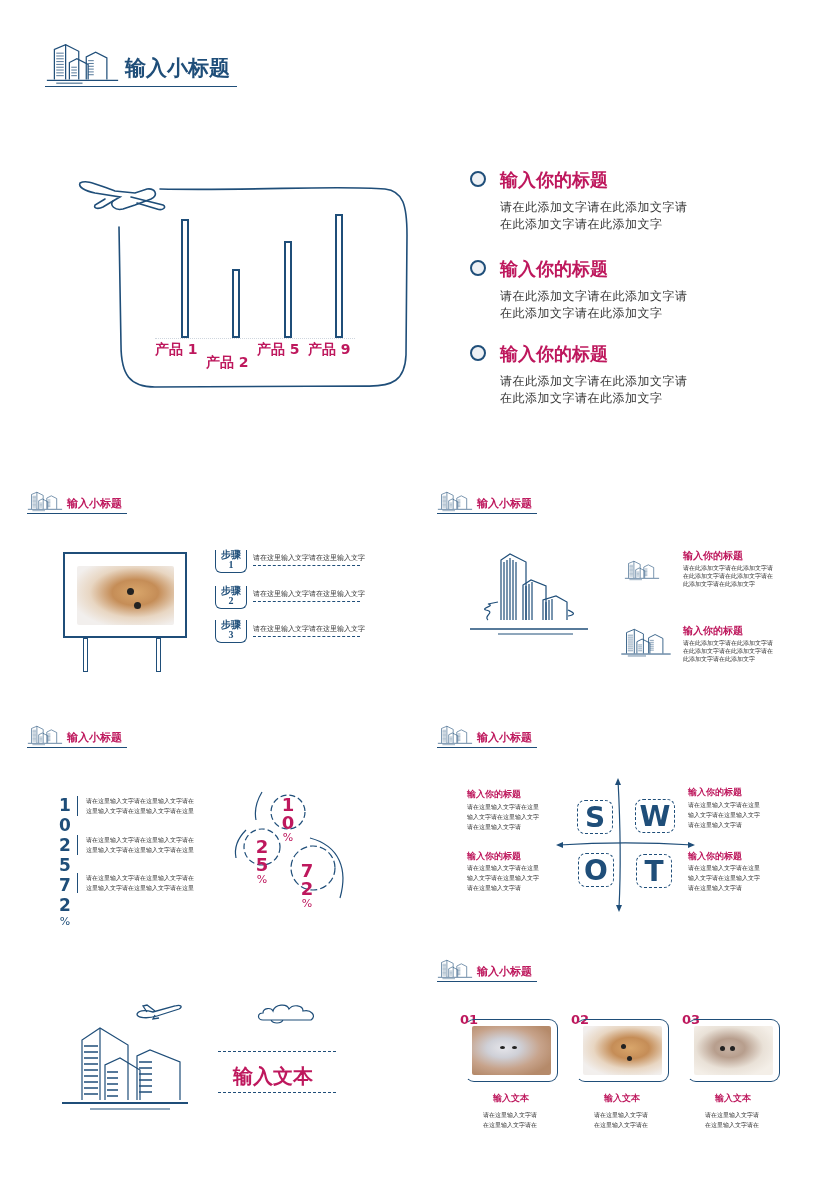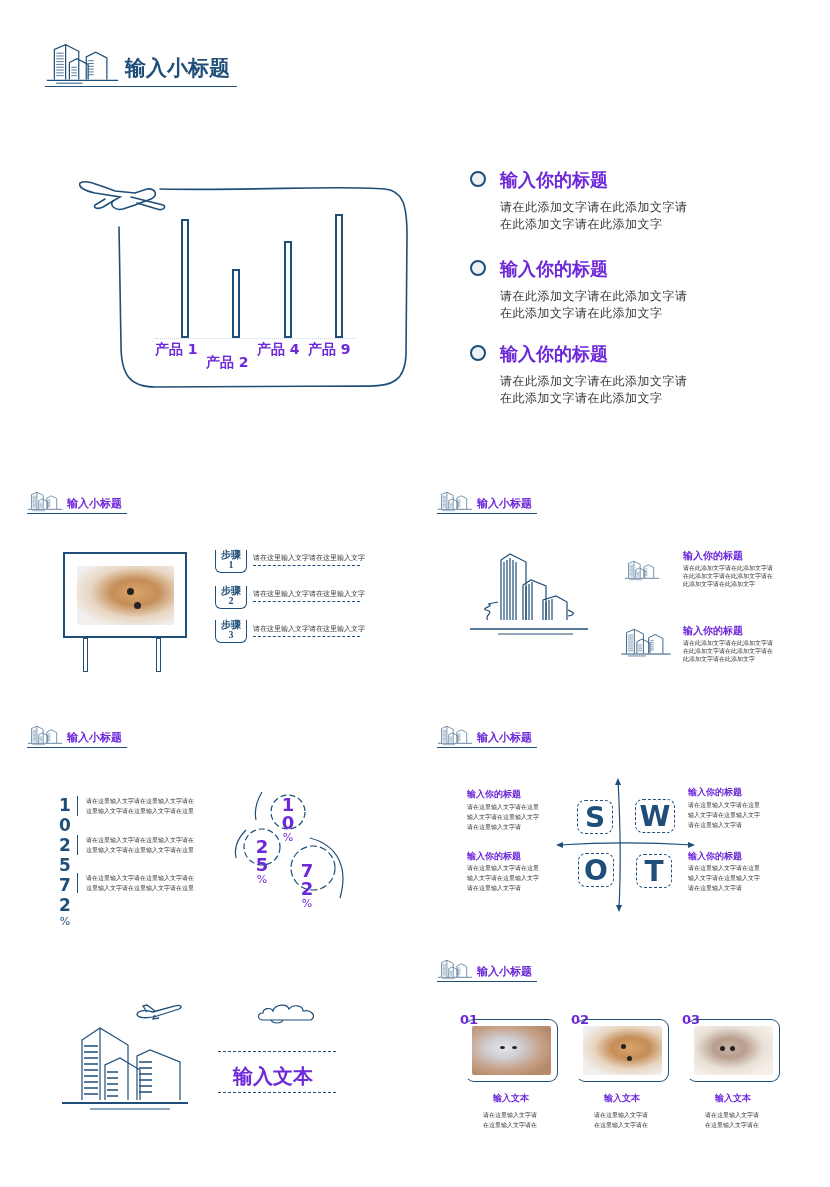--- a/index.html
+++ b/index.html
@@ -1,18 +1,18 @@
 <!DOCTYPE html>
 <html><head>
 <meta charset="utf-8">
 <style>
   html, body { margin: 0; padding: 0; background: #ffffff; }
   body { width: 830px; height: 1187px; position: relative; overflow: hidden; font-family: "DejaVu Sans", "Liberation Sans", sans-serif; color: #1f4e79; }
   .abs { position: absolute; }
-  .navy { color: #6d28d9; }
+  .navy { color: #be185d; }
   .bold { font-weight: bold; }
   .hand { font-family: "DejaVu Sans", sans-serif; color: #333; letter-spacing: 0.5px; }
   .title-bar { position: absolute; display: flex; align-items: flex-end; }
   .title-bar .t { font-weight: bold; color: #1f4e79; white-space: nowrap; }
   .cat-photo { position: absolute; overflow: hidden; border-radius: 2px; }
   .cat1 { background: radial-gradient(ellipse at 60% 45%, #d9a66b 0%, #c58d57 28%, #e8d6c2 55%, #f2efed 80%); }
   .cat2 { background: radial-gradient(ellipse at 40% 45%, #e5e5ea 0%, #cfd0d7 25%, #c7a38b 55%, #b58a6a 80%); }
   .cat3 { background: radial-gradient(ellipse at 45% 45%, #c7b3a5 0%, #b79e8d 25%, #e9e1d7 55%, #f4efe8 80%); }
   .eye { position: absolute; width: 7px; height: 7px; background: #222; border-radius: 50%; }
   .bar { position: absolute; width: 8px; border: 2px solid #1f4e79; background: #fff; box-sizing: border-box; }
@@ -62,21 +62,21 @@
   </svg>
   <div class="abs" style="left:155px; top:338px; width:200px; border-top:1px dotted #cfd6de;"></div>
 
   <div class="bar" style="left:181px; top:219px; height:119px;"></div>
   <div class="bar" style="left:232px; top:269px; height:69px;"></div>
   <div class="bar" style="left:284px; top:241px; height:97px;"></div>
   <div class="bar" style="left:335px; top:214px; height:124px;"></div>
 
   <span class="abs bold navy" style="left:155px; top:341px; font-size:14px;">产品 1</span>
   <span class="abs bold navy" style="left:206px; top:341px; font-size:14px;margin-top:13px;">产品 2</span>
-  <span class="abs bold navy" style="left:257px; top:341px; font-size:14px;">产品 4</span>
+  <span class="abs bold navy" style="left:257px; top:341px; font-size:14px;">产品 5</span>
   <span class="abs bold navy" style="left:308px; top:341px; font-size:14px;">产品 9</span>
 
   <div class="abs" style="left:468px; top:168px; width:260px;">
     <span class="abs" style="left:2px; top:3px; width:12px; height:12px; border:2px solid #1f4e79; border-radius:50%; background:#eef1f5;"></span>
     <span class="abs bold navy" style="left:32px; top:0; font-size:18px;">输入你的标题</span>
     <span class="abs hand" style="left:32px; top:31px; font-size:12px;">请在此添加文字请在此添加文字请</span>
     <span class="abs hand" style="left:32px; top:48px; font-size:12px;">在此添加文字请在此添加文字</span>
   </div>
   <div class="abs" style="left:468px; top:257px; width:260px;">
     <span class="abs" style="left:2px; top:3px; width:12px; height:12px; border:2px solid #1f4e79; border-radius:50%; background:#eef1f5;"></span>

